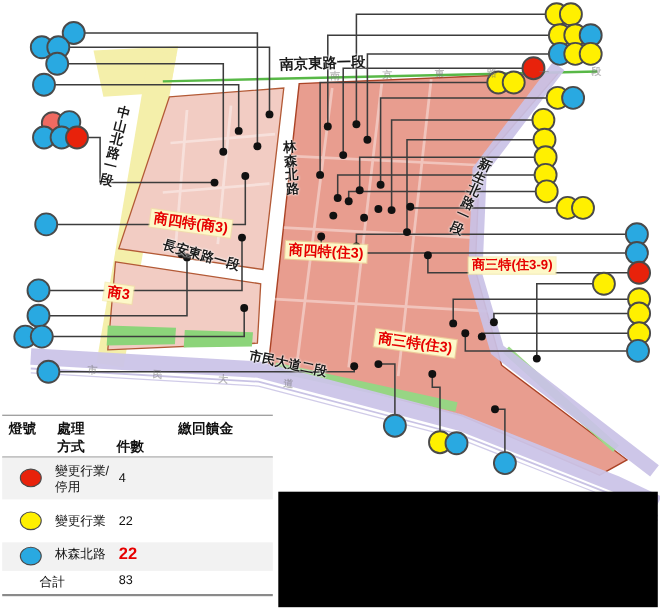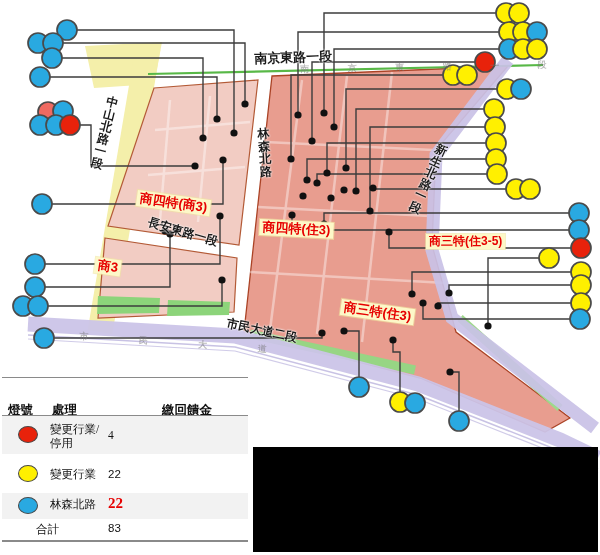--- a/index.html
+++ b/index.html
@@ -11,23 +11,23 @@
     text-shadow:0 0 2px #fff,0 0 2px #fff;transform-origin:0 0;line-height:1.05;}
   .maplabel.vert{white-space:normal;word-break:break-all;width:15px;}
   .zonelabel{position:absolute;background:#fdf8c8;color:#e60000;font-weight:bold;
     padding:1px 3px;white-space:nowrap;transform-origin:0 0;line-height:1.1;
     box-shadow:0 0 0 1px rgba(240,230,160,.6);}
   .faint{position:absolute;color:#777;opacity:.5;font-size:9px;white-space:nowrap;
     transform-origin:0 0;font-weight:bold;}
   
   #legend{position:absolute;left:0;top:373px;width:250px;font-size:11.5px;color:#111;}
   .tl-rule{position:absolute;left:2px;width:246px;background:#8a8a8a;height:1px;}
-  .hdr{position:absolute;font-weight:bold;font-size:12.5px;line-height:1.25;margin-top:20px;}
+  .hdr{position:absolute;font-weight:bold;font-size:12.5px;line-height:1.25;}
   .lrow{position:absolute;left:2px;width:246px;}
-  .shade{background:#f2f2f2;font-family:Liberation Serif, serif;}
+  .shade{background:#f2f2f2;}
   .ldot{position:absolute;width:20px;height:17px;border-radius:50%;
     border:1.6px solid #4a4a4a;box-sizing:border-box;}
   .cell-method{position:absolute;left:48px;width:52px;line-height:1.2;}
   .cell-count{position:absolute;left:106px;width:30px;}
   .cell-guid{position:absolute;left:138px;width:100px;line-height:1.2;letter-spacing:.5px;}
   .count-red{color:#e60000;font-weight:bold;font-size:15px;}
   #blackbox{position:absolute;background:#000;}
 </style>
 </head>
 <body>
@@ -201,21 +201,21 @@
   <div id="map-labels">
       <div class="maplabel" style="left: 254px; top: 52px; transform: rotate(-2deg); font-size: 13px;">南京東路一段</div>
       <div class="maplabel vert" style="left: 108px; top: 95px; transform: rotate(14deg); font-size: 12px;">中山北路一段</div>
       <div class="maplabel vert" style="left: 257px; top: 128px; transform: rotate(-4deg); font-size: 12px;">林森北路</div>
       <div class="maplabel vert" style="left: 438px; top: 142px; transform: rotate(24deg); font-size: 12px;">新生北路一段</div>
       <div class="maplabel" style="left: 150px; top: 216px; transform: rotate(16deg); font-size: 12px;">長安東路一段</div>
       <div class="maplabel" style="left: 228px; top: 317px; transform: rotate(12deg); font-size: 12px;">市民大道二段</div>
       <div class="zonelabel" style="left: 138px; top: 190px; transform: rotate(8deg); font-size: 13px;">商四特(商3)</div>
       <div class="zonelabel" style="left: 96px; top: 257px; transform: rotate(8deg); font-size: 13px;">商3</div>
       <div class="zonelabel" style="left: 260px; top: 219px; transform: rotate(3deg); font-size: 13px;">商四特(住3)</div>
-      <div class="zonelabel" style="left: 426px; top: 234px; transform: rotate(0deg); font-size: 12px;">商三特(住3-5)</div>
+      <div class="zonelabel" style="left: 426px; top: 234px; transform: rotate(0deg); font-size: 12px;">商三特(住3-9)</div>
       <div class="zonelabel" style="left: 342px; top: 299px; transform: rotate(8deg); font-size: 13px;">商三特(住3)</div>
       <div class="faint" style="left: 300px; top: 63px; transform: rotate(-1deg); letter-spacing: 18px;">南 京 東 路 一 段</div>
       <div class="faint" style="left: 80px; top: 330px; transform: rotate(4deg); letter-spacing: 24px;">市  民  大  道</div>
     </div>
 
   <div id="legend">
     <div class="tl-rule" style="top:4px"></div>
     <div class="hdr" style="left:8px;top:10px">燈號</div>
     <div class="hdr" style="left:52px;top:10px;width:28px;white-space:pre-line">處理
 方式</div>

